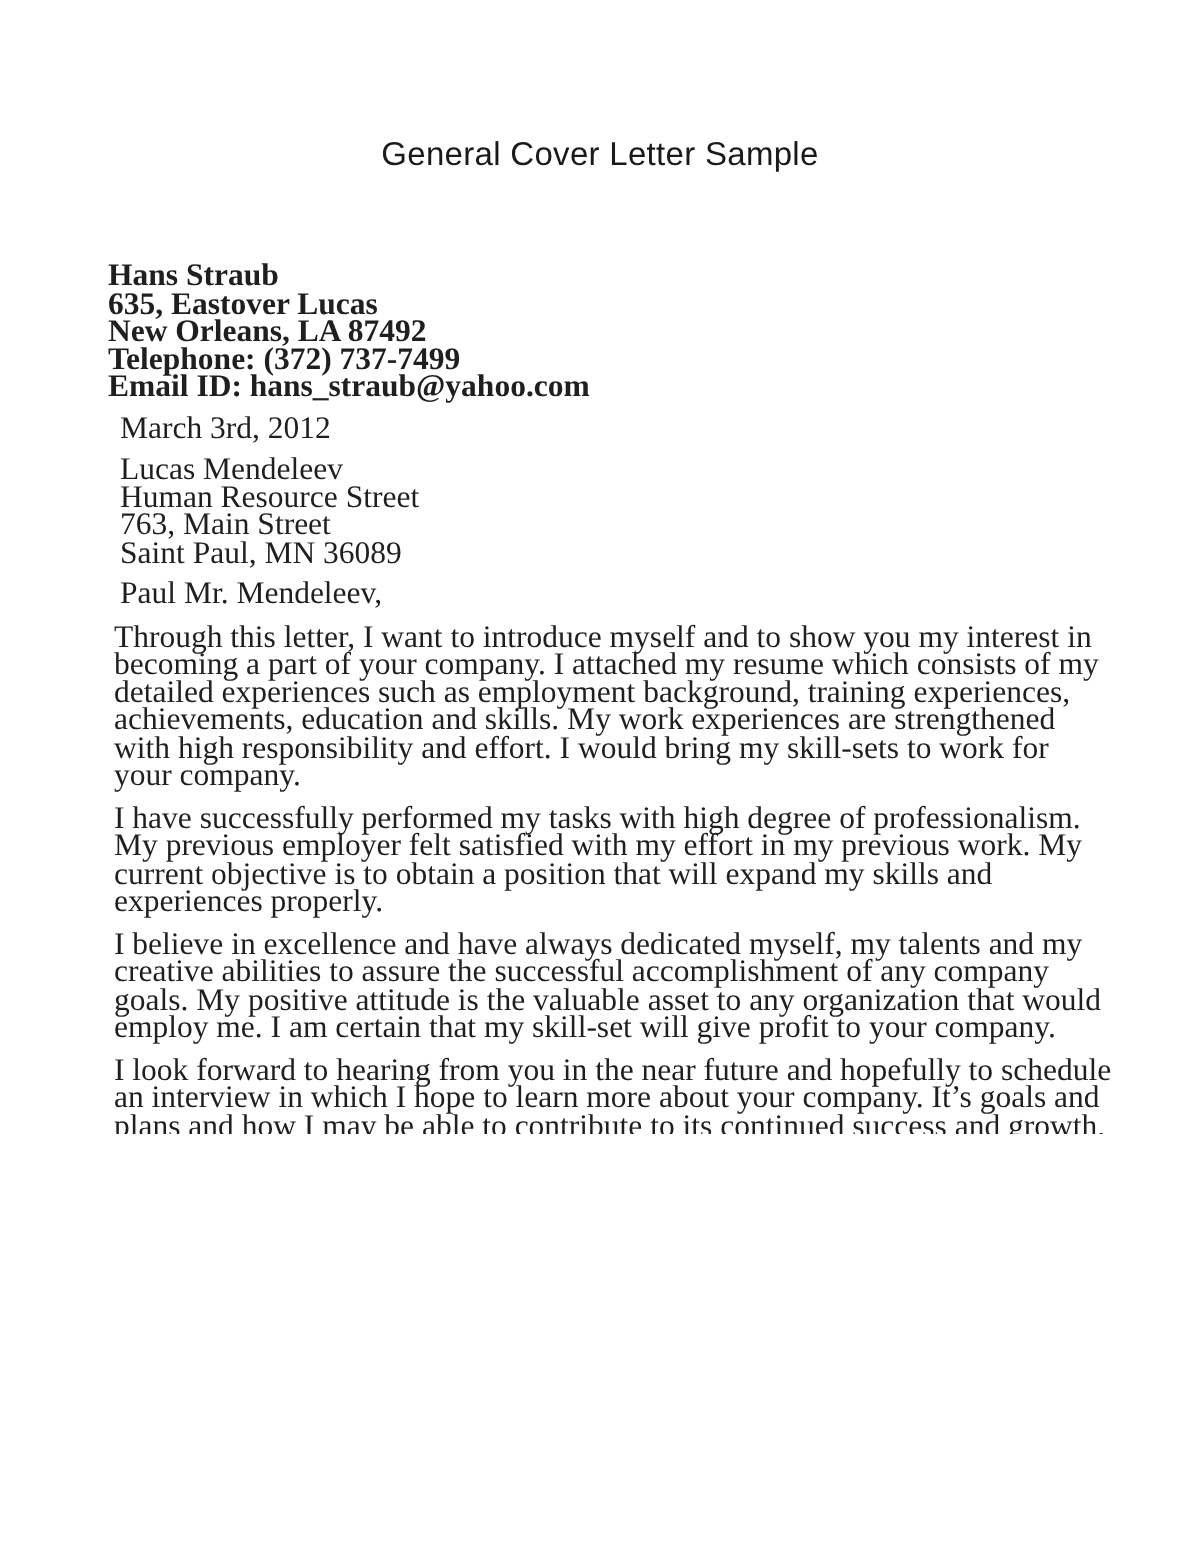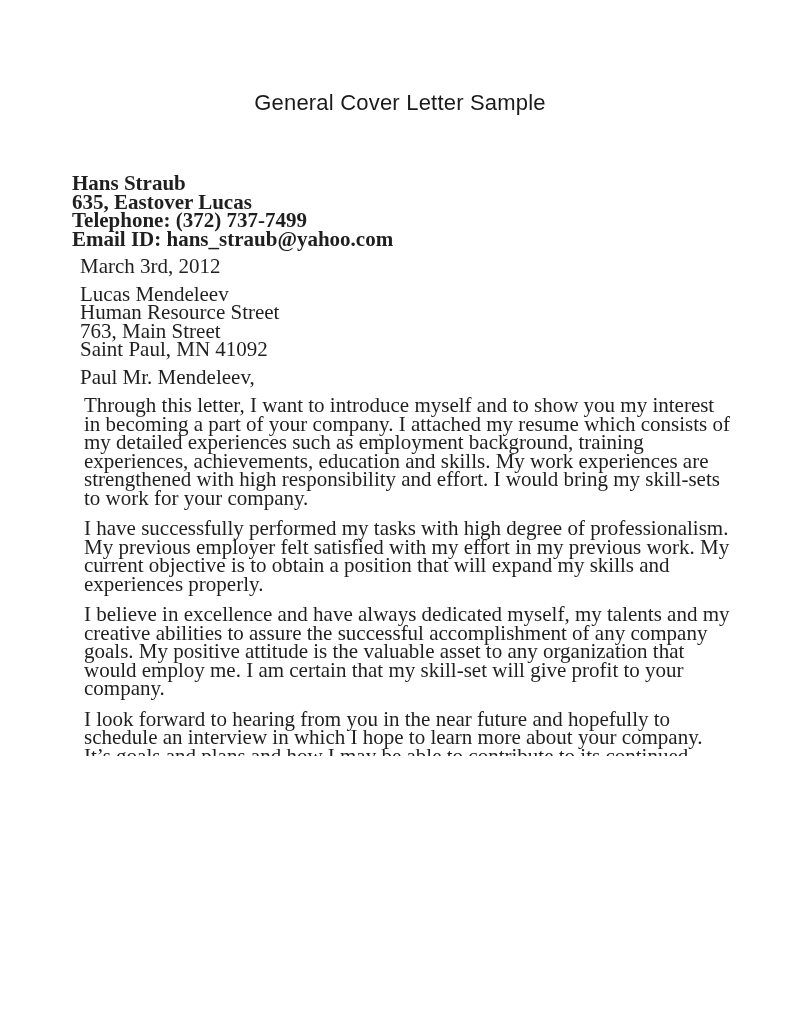--- a/index.html
+++ b/index.html
@@ -38,48 +38,49 @@
     font-weight: bold;
   }
   .line {
     white-space: nowrap;
   }
   .block {
     margin: 8px;
     margin-top: 9px;
   }
   p.para {
-    margin: 12px;
+    margin: 4px;
     margin-top: 10px;
     text-align: left;
   }
 </style>
 </head>
 <body>
 
 <div class="page">
 
   <h1 class="title">General Cover Letter Sample</h1>
 
   <div class="content">
 
     <div class="sender">
       <div class="line">Hans Straub</div>
       <div class="line">635, Eastover Lucas</div>
+      <div class="line">New Orleans, LA 87492</div>
       <div class="line">Telephone: (372) 737-7499</div>
       <div class="line">Email ID: hans_straub@yahoo.com</div>
     </div>
 
     <p class="block">March 3rd, 2012</p>
 
     <div class="block">
       <div class="line">Lucas Mendeleev</div>
       <div class="line">Human Resource Street</div>
       <div class="line">763, Main Street</div>
-      <div class="line">Saint Paul, MN 41092</div>
+      <div class="line">Saint Paul, MN 36089</div>
     </div>
 
     <p class="block">Paul Mr. Mendeleev,</p>
 
     <p class="para">Through this letter, I want to introduce myself and to show you my interest in becoming a part of your company. I attached my resume which consists of my detailed experiences such as employment background, training experiences, achievements, education and skills. My work experiences are strengthened with high responsibility and effort. I would bring my skill-sets to work for your company.</p>
     <p class="para">I have successfully performed my tasks with high degree of professionalism. My previous employer felt satisfied with my effort in my previous work. My current objective is to obtain a position that will expand my skills and experiences properly.</p>
     <p class="para">I believe in excellence and have always dedicated myself, my talents and my creative abilities to assure the successful accomplishment of any company goals. My positive attitude is the valuable asset to any organization that would employ me. I am certain that my skill-set will give profit to your company.</p>
     <p class="para">I look forward to hearing from you in the near future and hopefully to schedule an interview in which I hope to learn more about your company. It’s goals and plans and how I may be able to contribute to its continued success and growth. For further information, you can contact me at (372) 737-7499 or send information into my email account. Thank you for considering my application.</p>
 
     <p class="para">Sincerely,</p>

